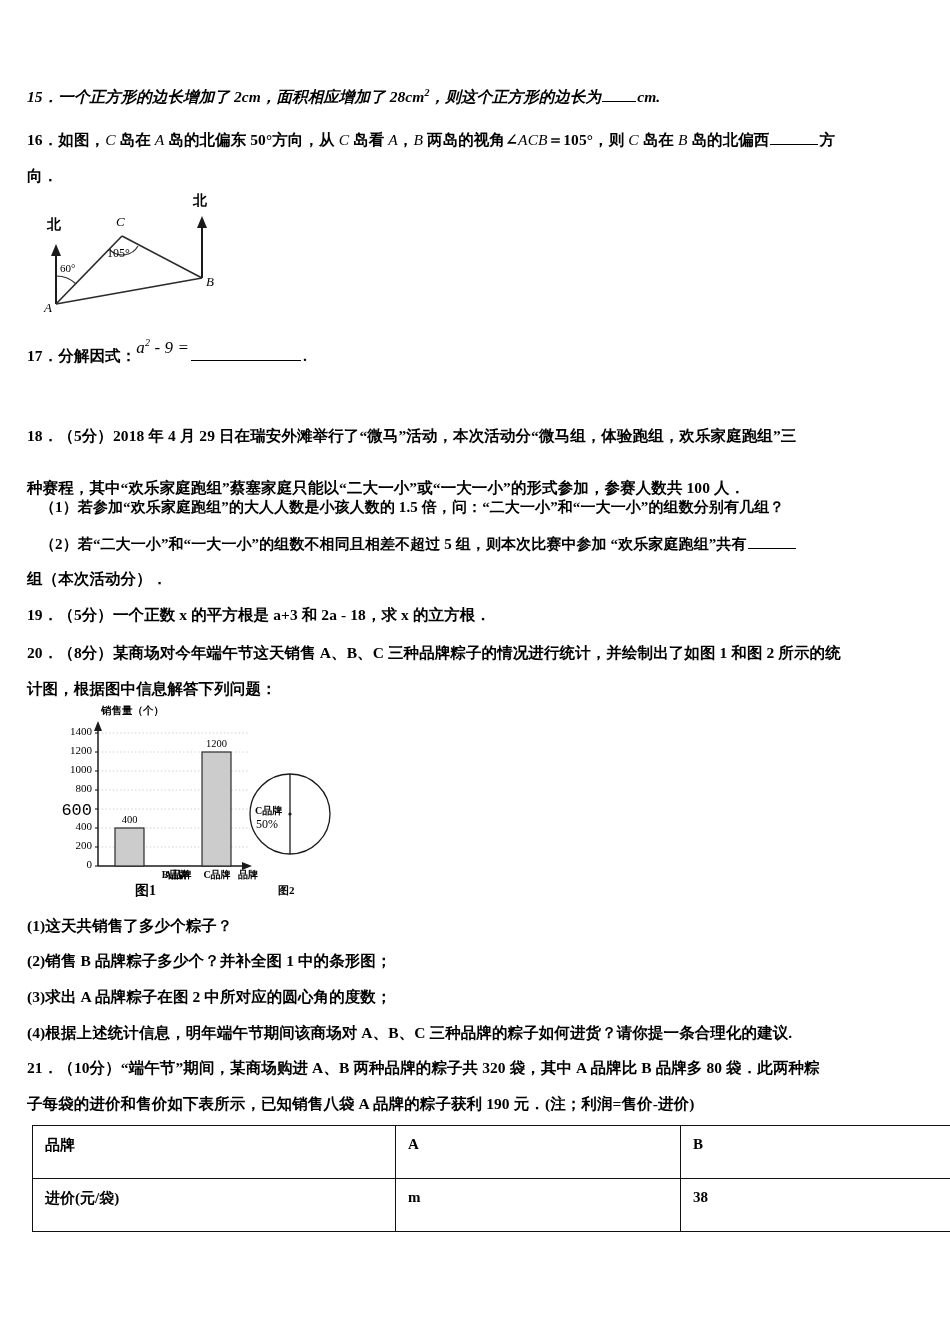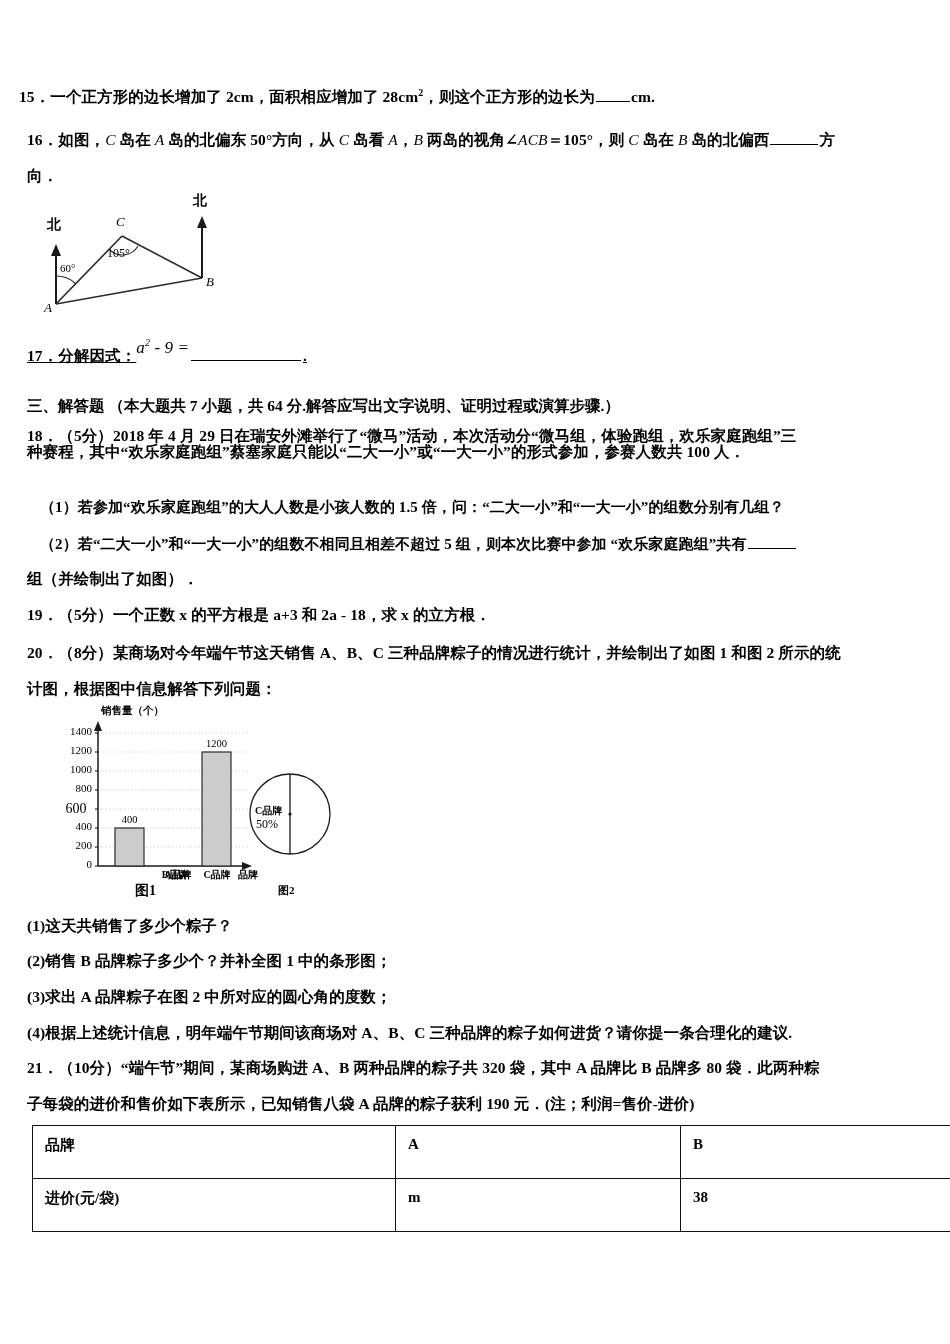--- a/index.html
+++ b/index.html
@@ -83,21 +83,21 @@
   .cell-pad { height: 32px; }
   .diag-label {
     font-family: "Liberation Serif", "DejaVu Serif", serif;
   }
 </style>
 </head>
 <body>
 
 <div class="page">
 
-  <div class="q" style="left:19px; top:88px;">
+  <div class="q" style="left:27px; top:88px;font-style:italic;">
     <span>15．</span><span>一个正方形的边长增加了 2cm，面积相应增加了 28cm</span><span class="sup">2</span><span>，则这个正方形的边长为</span><span class="blank-s"></span><span>cm.</span>
   </div>
 
   <div class="q" style="left:27px; top:131px;">
     <span>16．</span><span>如图，</span><span class="math-italic">C</span><span> 岛在 </span><span class="math-italic">A</span><span> 岛的北偏东 50°方向，从 </span><span class="math-italic">C</span><span> 岛看 </span><span class="math-italic">A</span><span>，</span><span class="math-italic">B</span><span> 两岛的视角∠</span><span class="math-italic">ACB</span><span>＝105°，则 </span><span class="math-italic">C</span><span> 岛在 </span><span class="math-italic">B</span><span> 岛的北偏西</span><span class="blank-m"></span><span>方</span>
   </div>
   <div class="q" style="left:27px; top:168px;">向．</div>
 
   <div class="fig-wrap" style="left:30px; top:196px; width:230px; height:120px;">
     <svg width="230" height="120" viewBox="0 0 230 120">
@@ -118,35 +118,34 @@
     </svg>
     <div class="diag-label" style="position:absolute; left:17px; top:20px; font-size:14px; font-weight:bold;">北</div>
     <div class="diag-label" style="position:absolute; left:163px; top:-4px; font-size:14px; font-weight:bold;">北</div>
     <div class="diag-label" style="position:absolute; left:14px; top:104px; font-size:13px; font-style:italic;">A</div>
     <div class="diag-label" style="position:absolute; left:176px; top:78px; font-size:13px; font-style:italic;">B</div>
     <div class="diag-label" style="position:absolute; left:86px; top:18px; font-size:13px; font-style:italic;">C</div>
     <div class="diag-label" style="position:absolute; left:30px; top:66px; font-size:11px;">60°</div>
     <div class="diag-label" style="position:absolute; left:77px; top:50px; font-size:12px;">105°</div>
   </div>
 
-  <div class="q" style="left:27px; top:346px;text-decoration:underline;">
+  <div class="q" style="left:27px; top:346px;">
     <span>17．</span><span>分解因式：</span><span style="display:inline-block; position:relative; top:-8px; font-size:17px;"><span class="math-italic">a</span><span class="sup math-italic">2</span><span class="math-italic"> - 9 =</span></span><span class="blank-l"></span><span>.</span>
   </div>
 
-  <div class="section-head" style="left:27px; top:396px;">三、解答题 （本大题共 7 小题，共 64 分.解答应写出文字说明、证明过程或演算步骤.）</div>
 
   <div class="q" style="left:27px; top:428px;">
     <span>18．</span><span>（5分）</span><span>2018 年 4 月 29 日在瑞安外滩举行了“微马”活动，本次活动分“微马组，体验跑组，欢乐家庭跑组”三</span>
   </div>
-  <div class="q" style="left:27px; top:444px;">种赛程，其中“欢乐家庭跑组”蔡塞家庭只能以“二大一小”或“一大一小”的形式参加，参赛人数共 100 人．</div>
+  <div class="q" style="left:27px; top:480px;">种赛程，其中“欢乐家庭跑组”蔡塞家庭只能以“二大一小”或“一大一小”的形式参加，参赛人数共 100 人．</div>
   <div class="q" style="left:40px; top:500px; font-size:15px;">（1）若参加“欢乐家庭跑组”的大人人数是小孩人数的 1.5 倍，问：“二大一小”和“一大一小”的组数分别有几组？</div>
   <div class="q" style="left:40px; top:535px; font-size:15px;">
     <span>（2）若“二大一小”和“一大一小”的组数不相同且相差不超过 5 组，则本次比赛中参加 “欢乐家庭跑组”共有</span><span class="blank-m"></span>
   </div>
-  <div class="q" style="left:27px; top:571px;">组（并绘制出了如图）．</div>
+  <div class="q" style="left:27px; top:571px;">组（本次活动分）．</div>
 
   <div class="q" style="left:27px; top:607px;">
     <span>19．</span><span>（5分）</span><span>一个正数 x 的平方根是 a+3 和 2a - 18，求 x 的立方根．</span>
   </div>
 
   <div class="q" style="left:27px; top:645px;">
     <span>20．</span><span>（8分）</span><span>某商场对今年端午节这天销售 A、B、C 三种品牌粽子的情况进行统计，并绘制出了如图 1 和图 2 所示的统</span>
   </div>
   <div class="q" style="left:27px; top:681px;">计图，根据图中信息解答下列问题：</div>
 
@@ -184,21 +183,21 @@
 
       <rect x="150" y="46" width="29" height="114" fill="#cccccc" stroke="#2b2b2b" stroke-width="1.2"></rect>
     </svg>
     <div style="position:absolute; left:49px; top:-2px; font-size:10.5px; font-weight:bold; white-space:nowrap;">销售量（个）</div>
     <div style="position:absolute; left:186px; top:162px; font-size:10px; font-weight:bold; white-space:nowrap;">品牌</div>
     
     <div style="position:absolute; left:8px; top:19px; font-size:11px; width:32px; text-align:right;">1400</div>
     <div style="position:absolute; left:8px; top:38px; font-size:11px; width:32px; text-align:right;">1200</div>
     <div style="position:absolute; left:8px; top:57px; font-size:11px; width:32px; text-align:right;">1000</div>
     <div style="position:absolute; left:8px; top:76px; font-size:11px; width:32px; text-align:right;">800</div>
-    <div style="position:absolute; left:8px; top:95px; font-size:14px; width:32px; text-align:center;">600</div>
+    <div style="position:absolute; left:8px; top:95px; font-size:17px; width:32px; text-align:right;font-family:Liberation Mono, monospace;">600</div>
     <div style="position:absolute; left:8px; top:114px; font-size:11px; width:32px; text-align:right;">400</div>
     <div style="position:absolute; left:8px; top:133px; font-size:11px; width:32px; text-align:right;">200</div>
     <div style="position:absolute; left:8px; top:152px; font-size:11px; width:32px; text-align:right;">0</div>
     
     <div style="position:absolute; left:63px; top:108px; font-size:10.5px; width:29px; text-align:center;">400</div>
     <div style="position:absolute; left:150px; top:32px; font-size:10.5px; width:29px; text-align:center;">1200</div>
     
     <div style="position:absolute; left:58px; top:162px; font-size:10px; font-weight:bold; width:40px; text-align:center;margin-left:48px;">A品牌</div>
     <div style="position:absolute; left:103px; top:162px; font-size:10px; font-weight:bold; width:40px; text-align:center;">B品牌</div>
     <div style="position:absolute; left:145px; top:162px; font-size:10px; font-weight:bold; width:40px; text-align:center;">C品牌</div>

